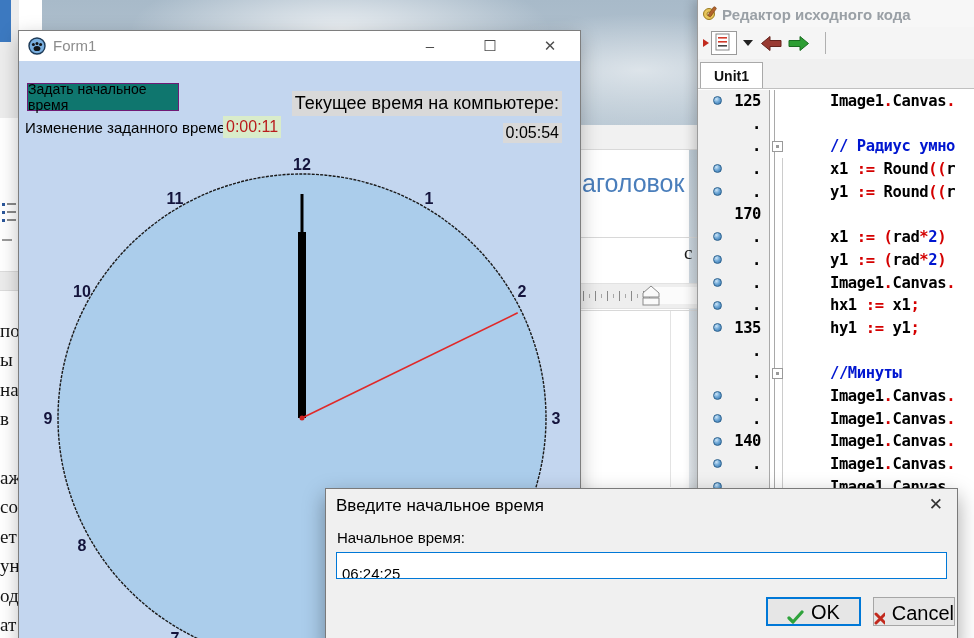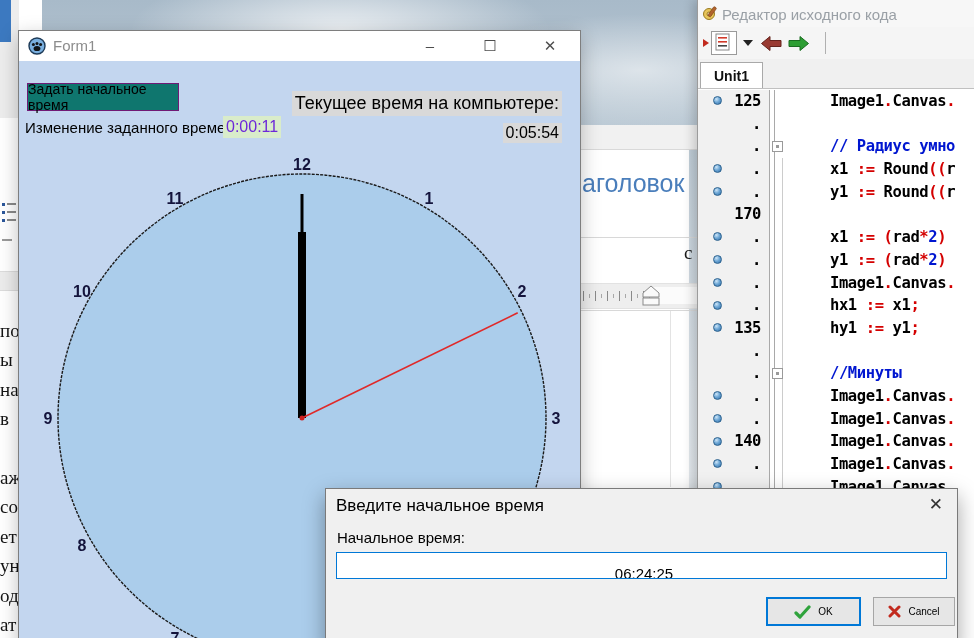--- a/index.html
+++ b/index.html
@@ -34,21 +34,21 @@
     background:repeating-linear-gradient(90deg,#8a8a8a 0,#8a8a8a 1px,transparent 1px,transparent 12px);}
   .wm-ticks-dot{position:absolute;left:8px;top:10px;width:70px;height:4px;
     background:repeating-linear-gradient(90deg,#a8a8a8 0,#a8a8a8 1px,transparent 1px,transparent 12px);}
   .wm-ruler-active{position:absolute;left:72px;top:3px;width:44px;height:17px;background:#fbfbfb;}
   .wm-vline{left:89px;top:186px;width:0;height:176px;border-left:1px solid #e3e3e3;}
 
   
   .editor{left:697px;top:0;width:277px;height:638px;background:#ffffff;
     border-left:1px solid #9b9b9b;box-shadow:-4px 0 10px rgba(0,0,0,.18);z-index:2;}
   .ed-title{left:0;top:0;right:0;height:27px;background:#f7f7f7;border-bottom:1px solid #ececec;}
-  .ed-title-text{position:absolute;left:24px;top:6px;font-size:15px;color:#9aa0a6;white-space:nowrap;}
+  .ed-title-text{position:absolute;left:24px;top:6px;font-size:15px;color:#9aa0a6;white-space:nowrap;font-weight:bold;}
   .ed-toolbar{left:0;top:27px;right:0;height:32px;background:#f5f5f5;display:flex;align-items:center;padding-left:4px;box-sizing:border-box;}
   .tb-btn{width:24px;height:22px;border:1px solid #9a9a9a;background:#fff;position:relative;margin-right:2px;}
   .tb-caret{width:0;height:0;border-left:5px solid transparent;border-right:5px solid transparent;border-top:6px solid #222;margin:0 8px 0 4px;}
   .tb-sep{width:0;height:22px;border-left:1px solid #b0b0b0;margin-left:10px;}
   .tb-arrow{margin-right:6px;}
   .ed-tabbar{left:0;top:59px;right:0;height:29px;background:#f0f0f0;border-bottom:1px solid #c0c0c0;text-decoration:underline;}
   .ed-tab{position:absolute;left:2px;top:3px;height:26px;padding:0 13px;background:#fff;
     border:1px solid #a9a9a9;border-bottom:none;font-size:14px;font-weight:bold;color:#111;
     display:flex;align-items:center;box-sizing:border-box;}
   .ed-content{left:0;top:90px;right:0;bottom:0;overflow:hidden;}
@@ -75,34 +75,34 @@
     border:1px solid #7e7e7e;box-shadow:0 6px 18px rgba(0,0,0,.25);z-index:3;box-sizing:border-box;margin-top:22px;}
   .f1-title{left:0;top:0;right:0;height:30px;background:#ffffff;}
   .f1-title-text{position:absolute;left:34px;top:6px;font-size:15px;color:#8c8c8c;}
   .f1-controls{position:absolute;right:6px;top:0;height:30px;display:flex;}
   .f1-ctrl{width:48px;height:30px;text-align:center;line-height:30px;font-size:15px;color:#4d4d4d;margin-left:12px;}
   .f1-btn{left:8px;top:52px;width:152px;height:28px;background:#0f766e;border:1px solid #701a75;
     font-size:14px;color:#000;display:flex;align-items:center;justify-content:center;box-sizing:border-box;}
   .f1-label1{right:18px;top:60px;background:var(--chip-gray,#d9d9d9);font-size:18px;color:#000;
     padding:2px 3px;white-space:nowrap;}
   .f1-label2{left:6px;top:88px;font-size:15px;color:#000;white-space:nowrap;}
-  .f1-chip-green{left:204px;top:85px;background:var(--chip-green,#d9ecca);font-size:16px;color:#6d28d9;padding:2px 3px;text-align:center;}
+  .f1-chip-green{left:204px;top:85px;background:var(--chip-green,#d9ecca);font-size:16px;color:#b91c1c;padding:2px 3px;text-align:center;}
   .f1-chip-gray{right:18px;top:92px;background:var(--chip-gray,#d9d9d9);font-size:16px;color:#000;padding:1px 3px;}
   .clock-svg{position:absolute;left:4px;top:120px;}
 
   
   .dialog{left:325px;top:488px;width:633px;height:161px;background:#f0f0f0;border:1px solid #7a7a7a;
     box-shadow:0 8px 20px rgba(0,0,0,.35);z-index:4;box-sizing:border-box;}
   .dlg-title{position:absolute;left:10px;top:7px;font-size:17px;color:#000;}
   .dlg-close{position:absolute;right:14px;top:5px;font-size:17px;color:#333;}
   .dlg-label{position:absolute;left:11px;top:40px;font-size:15px;color:#000;}
   .dlg-input{position:absolute;left:10px;top:63px;width:611px;height:27px;border:1px solid var(--accent,#0078d7);
-    background:#fff;font-family:"Liberation Sans",sans-serif;font-size:15px;color:#000;padding:16px 0 0 5px;box-sizing:border-box;outline:none;text-align:center;}
-  .dlg-btn{position:absolute;top:108px;height:29px;background:#e6e6e6;display:flex;align-items:center;
-    justify-content:center;gap:7px;font-size:10px;color:#000;box-sizing:border-box;}
+    background:#fff;font-family:"Liberation Sans",sans-serif;font-size:15px;color:#000;padding:16px 0 0 5px;box-sizing:border-box;outline:none;}
+  .dlg-btn{position:absolute;top:108px;height:29px;background:#e6e6e6;display:flex;align-items:flex-end;
+    justify-content:center;gap:7px;font-size:20px;color:#000;box-sizing:border-box;}
   .dlg-ok{left:440px;width:95px;border:2px solid var(--accent,#0078d7);}
   .dlg-cancel{left:547px;width:82px;border:1px solid #a6a6a6;}
 </style>
 </head>
 <body>
 
 <div class="stage">
 
   <div class="abs word-left">
     <div class="abs wl-gray-top"></div>

